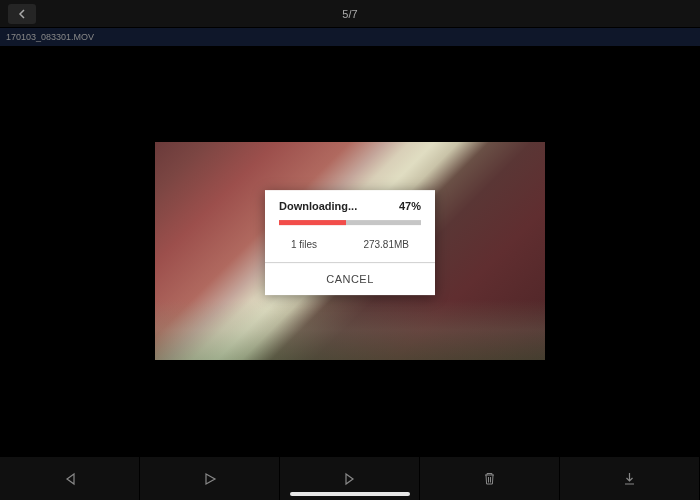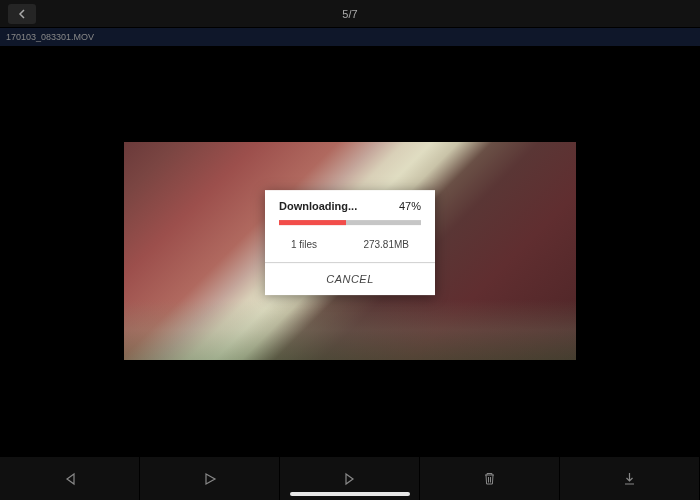--- a/index.html
+++ b/index.html
@@ -57,21 +57,21 @@
       top: 46px;
       left: 0;
       right: 0;
       bottom: 44px;
       background: #000;
       display: flex;
       align-items: center;
       justify-content: center;
     }
     .video-thumbnail {
-      width: 452px;
+      width: 390px;
       height: 218px;
       position: relative;
       background: linear-gradient(135deg,
         #6a3a3a 0%, #7a4542 8%,
         #9c4f4c 20%, #b0695f 32%,
         #c4a59a 38%, #d9d0b8 42%, #e0ddc2 46%,
         #c9c3a8 50%, #6a5046 55%,
         #5a3635 62%, #602e30 75%,
         #54282a 90%, #4a2426 100%);
       overflow: hidden;
@@ -99,21 +99,21 @@
       justify-content: space-between;
       align-items: baseline;
     }
     .dl-label {
       font-size: 11px;
       font-weight: 600;
       color: #222;
     }
     .dl-percent {
       font-size: 11px;
-      font-weight: 400;
+      font-weight: 700;
       color: #222;
     }
     .progress-track {
       margin: 2px 14px 8px;
       height: 5px;
       background: #c6c6c6;
       position: relative;
     }
     .progress-fill {
       position: absolute;
@@ -130,21 +130,20 @@
       color: #444;
     }
     .dialog-cancel {
       border-top: 1px solid #d0d0d0;
       text-align: center;
       padding: 10px 16px;
       font-size: 11px;
       color: #444;
       letter-spacing: 0.5px;
       cursor: pointer;
-      font-style: italic;
     }
     .bottom-bar {
       position: absolute;
       bottom: 0;
       left: 0;
       right: 0;
       height: 44px;
       background: #101010;
       display: flex;
       border-top: 1px solid #000;

